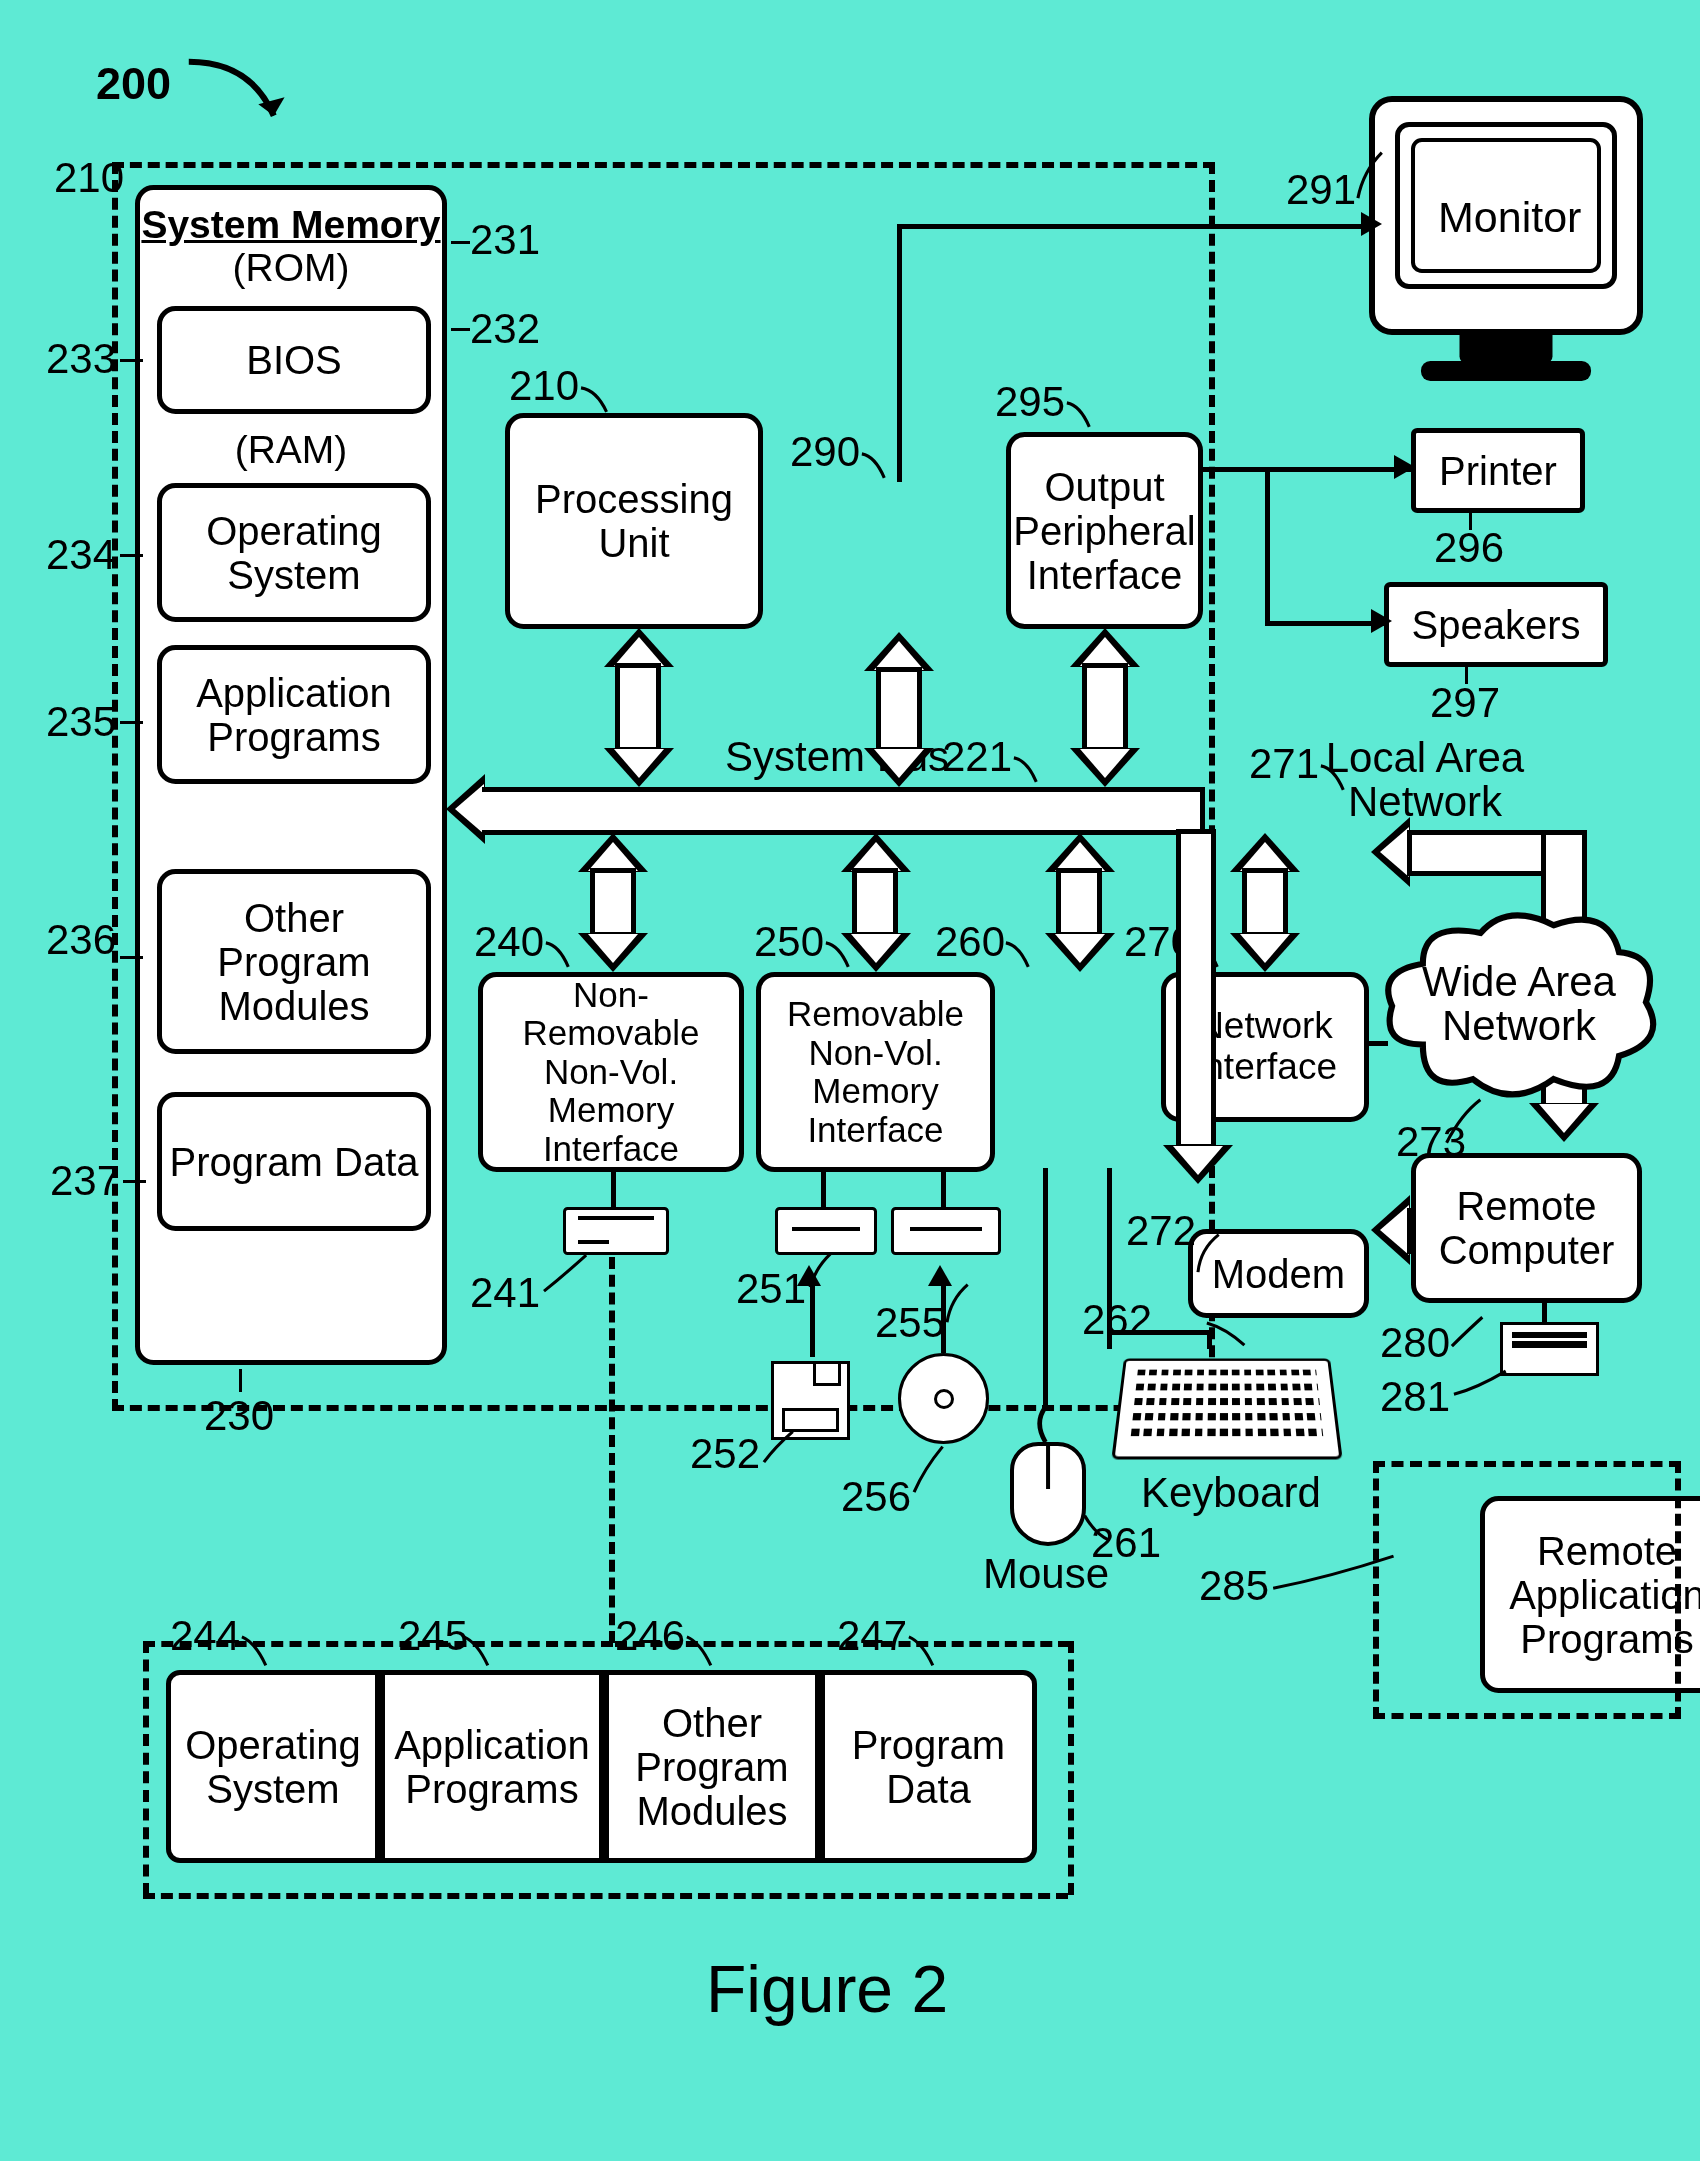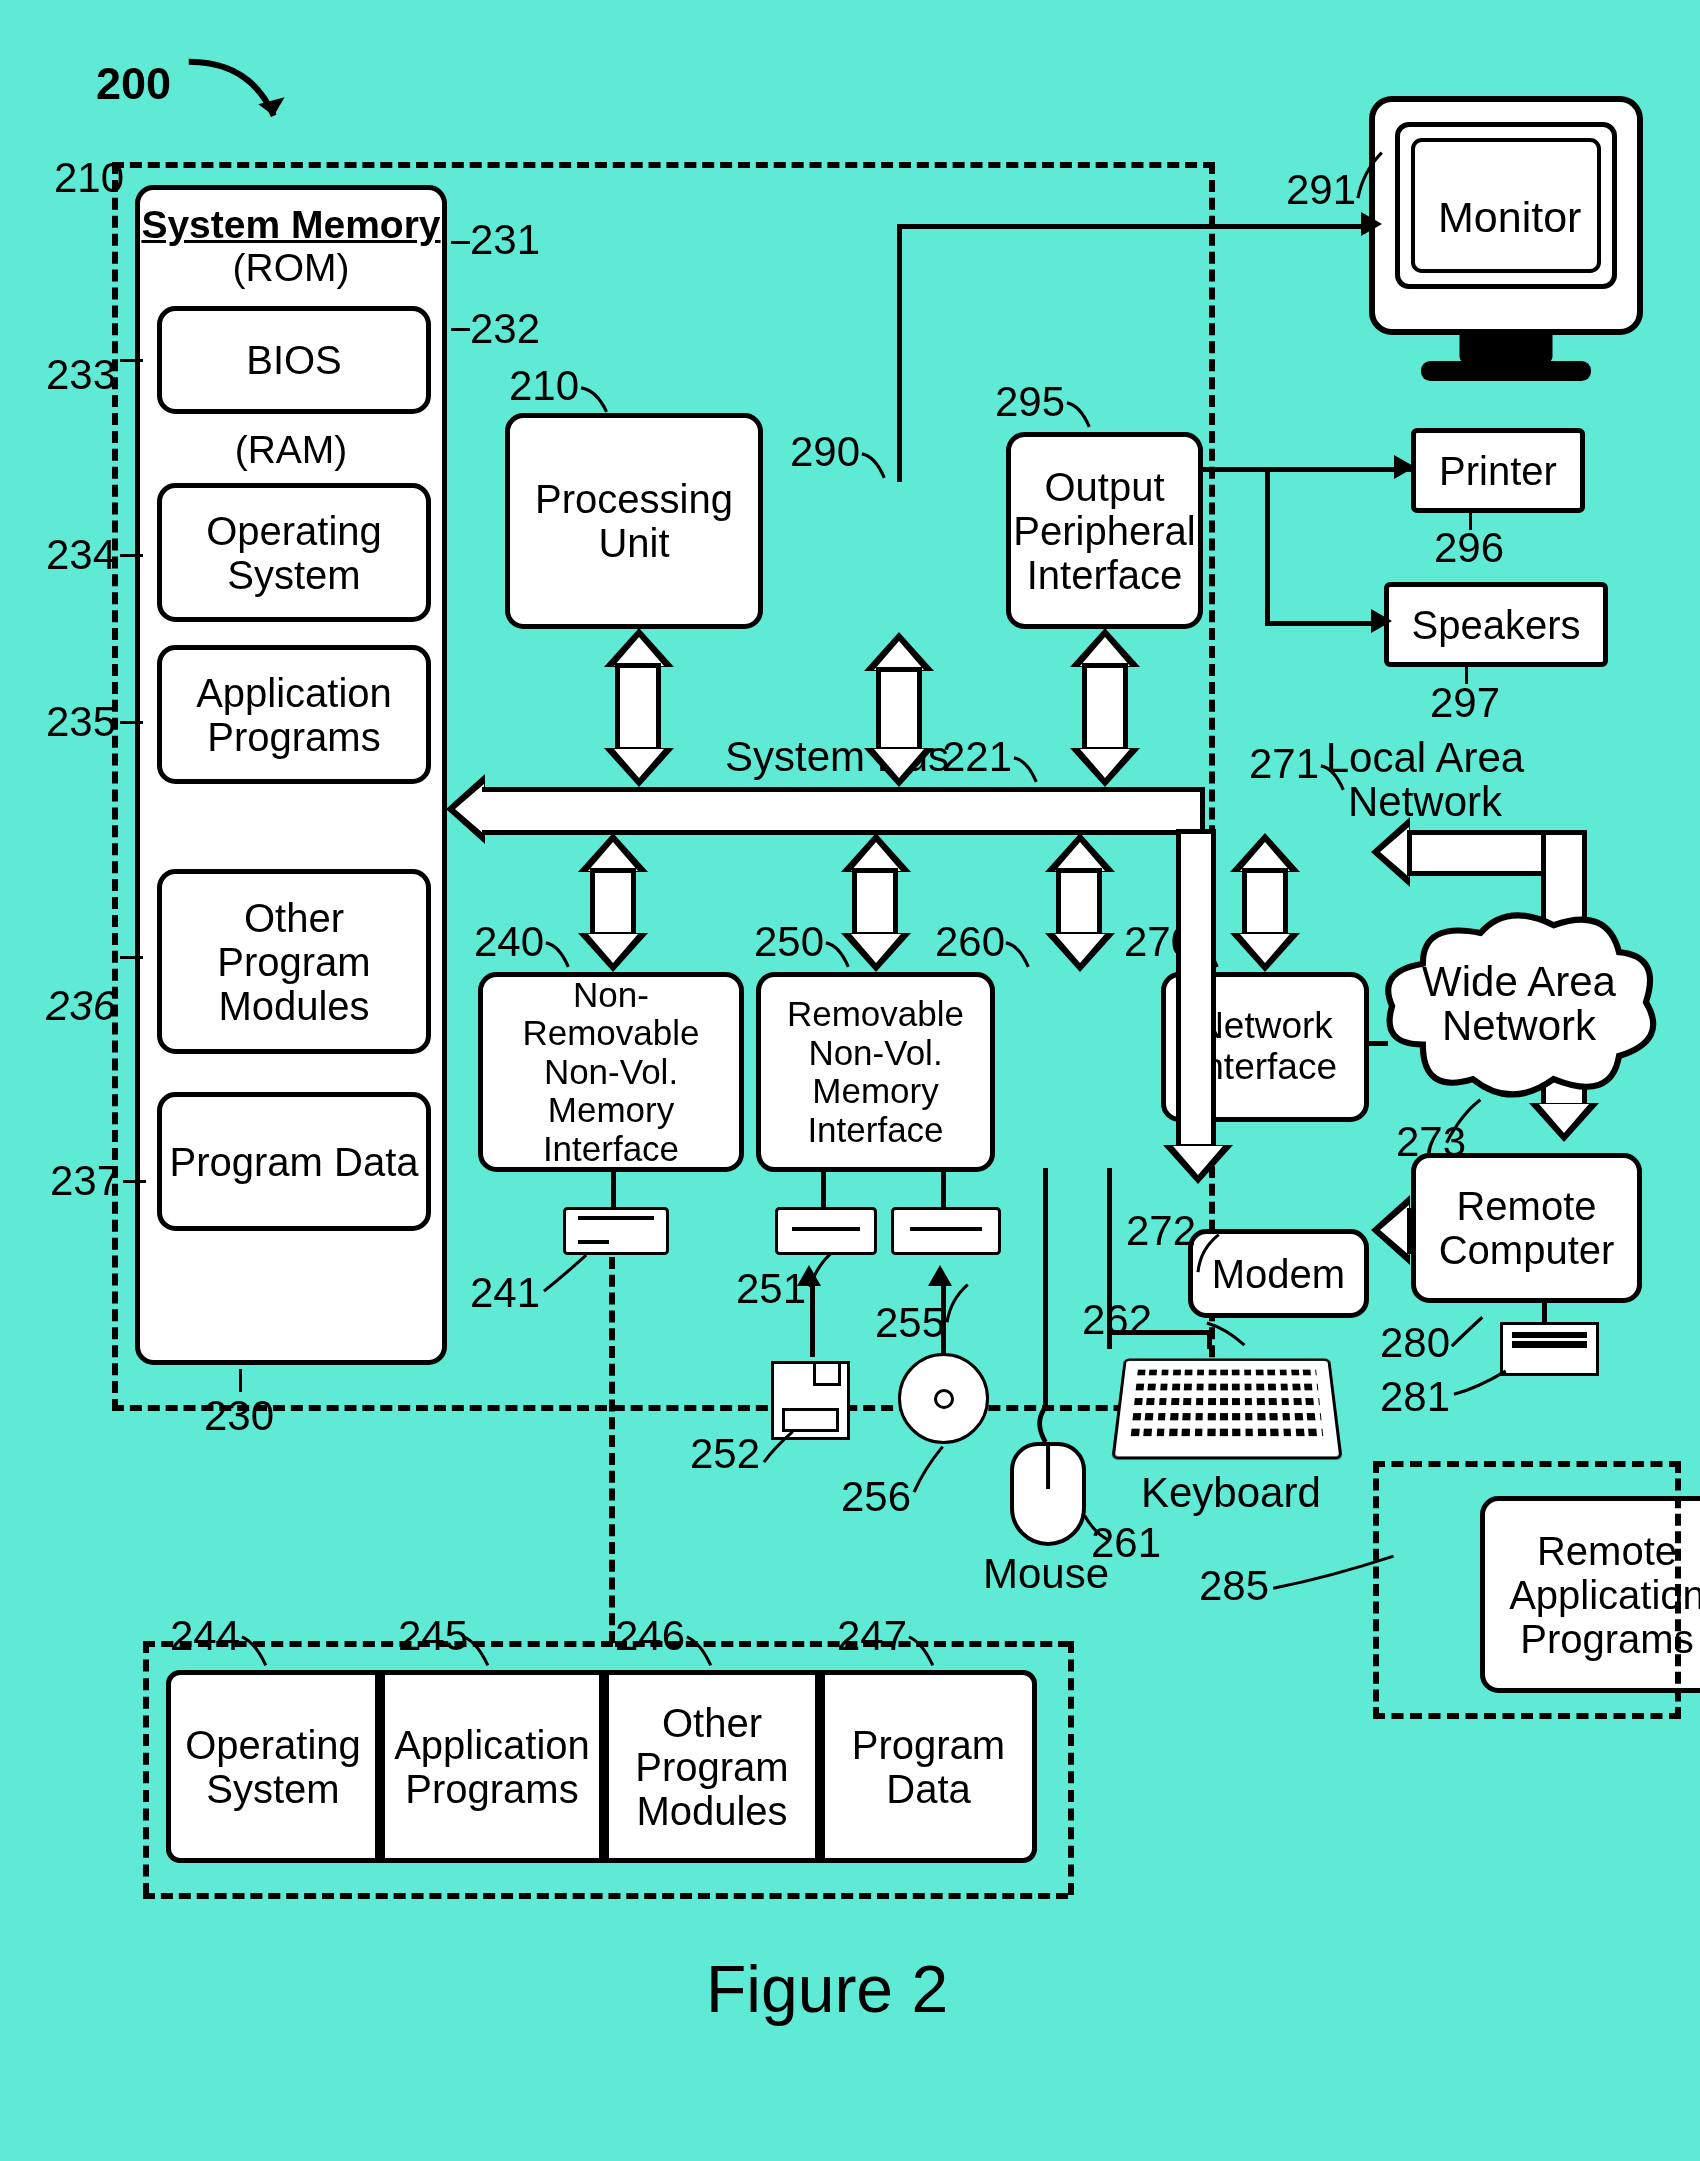--- a/index.html
+++ b/index.html
@@ -173,30 +173,30 @@
 
     <div class="box" style="left:17px; top:902px; width:274px; height:139px;">Program Data</div>
   </div>
 
   <div class="callout" style="left:470px; top:216px;">231</div>
   <div class="line-h thin-h" style="left:451px; top:241px; width:19px;"></div>
 
   <div class="callout" style="left:470px; top:305px;">232</div>
   <div class="line-h thin-h" style="left:451px; top:328px; width:19px;"></div>
 
-  <div class="callout" style="left:46px; top:335px;margin-top:16px;">233</div>
+  <div class="callout" style="left:46px; top:335px;">233</div>
   <div class="line-h thin-h" style="left:120px; top:359px; width:23px;"></div>
 
   <div class="callout" style="left:46px; top:531px;">234</div>
   <div class="line-h thin-h" style="left:120px; top:554px; width:23px;"></div>
 
   <div class="callout" style="left:46px; top:698px;">235</div>
   <div class="line-h thin-h" style="left:120px; top:721px; width:23px;"></div>
 
-  <div class="callout" style="left:46px; top:982px;font-style:italic;">236</div>
+  <div class="callout" style="left:46px; top:916px;">236</div>
   <div class="line-h thin-h" style="left:120px; top:956px; width:23px;"></div>
 
   <div class="callout" style="left:50px; top:1157px;">237</div>
   <div class="line-h thin-h" style="left:123px; top:1180px; width:23px;"></div>
 
   <div class="callout" style="left:204px; top:1392px;">230</div>
   <div class="line-v thin-v" style="left:239px; top:1369px; height:23px;"></div>
 
   <div class="box" style="left:505px; top:413px; width:258px; height:216px;">Processing Unit</div>
   <div class="callout" style="left:509px; top:362px;">210</div>

